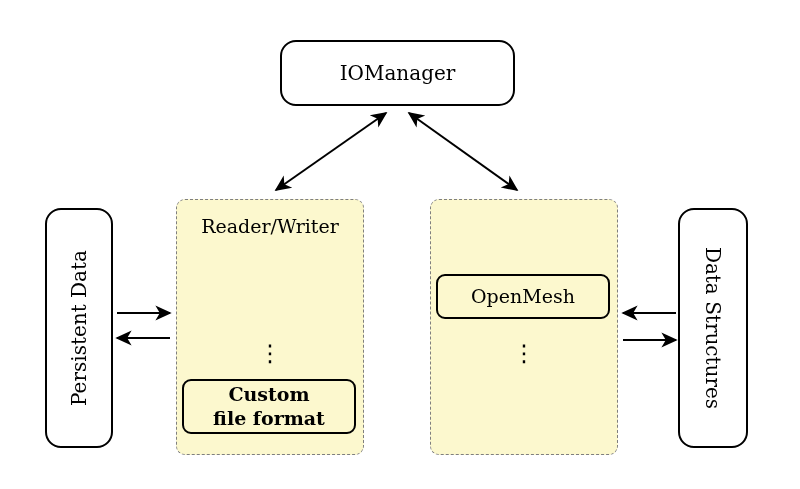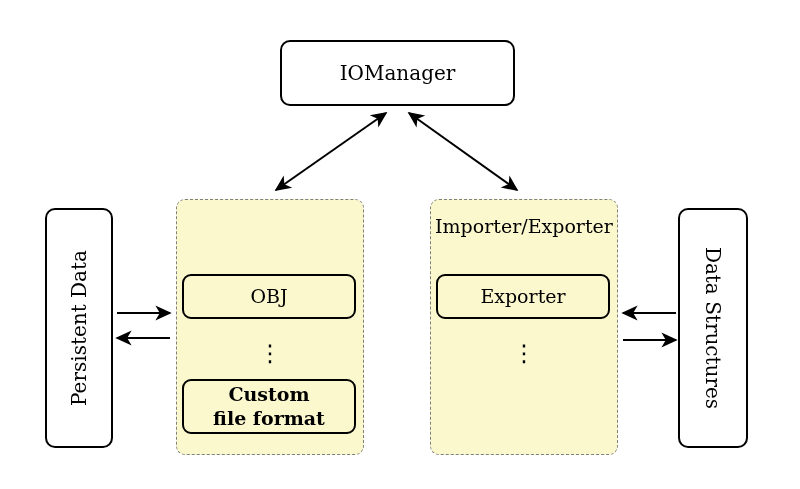--- a/index.html
+++ b/index.html
@@ -5,21 +5,21 @@
   html,body { margin:0; padding:0; background:#ffffff; }
   .canvas {
     position:relative; width:800px; height:489px; background:#ffffff;
     font-family:"DejaVu Serif","Liberation Serif",serif; color:#000;
     overflow:hidden;
   }
   .arrow-layer { position:absolute; left:0; top:0; width:800px; height:489px; pointer-events:none; }
 
   .node {
     position:absolute; box-sizing:border-box;
-    border:2.5px solid #000; border-radius:10px; background:#fff;
+    border:2.5px solid #000; border-radius:16px; background:#fff;
     display:flex; align-items:center; justify-content:center;
     text-align:center;
   }
   .title-box { left:280px; top:40px; width:235px; height:66px; font-size:20px; }
 
   .vbox-left  { left:45px;  top:208px; width:68px; height:240px; }
   .vbox-right { left:678px; top:208px; width:70px; height:240px; }
   .vtext { white-space:nowrap; font-size:20px; }
   .rot-ccw { transform:rotate(-90deg); }
   .rot-cw  { transform:rotate(90deg); }
@@ -79,25 +79,24 @@
 
   <div class="node vbox-left">
     <span class="vtext rot-ccw">Persistent Data</span>
   </div>
 
   <div class="node vbox-right">
     <span class="vtext rot-cw">Data Structures</span>
   </div>
 
   <div class="group group-left">
-    <div class="inner-box inner-top">OBJ</div>
+    <div class="group-title">Reader/Writer</div>
     <div class="dots">⋮</div>
     <div class="inner-box inner-bottom">Custom
 file format</div>
   </div>
 
   <div class="group group-right">
-    <div class="group-title">Importer/Exporter</div>
-    <div class="inner-box inner-top">Exporter</div>
+    <div class="inner-box inner-top">OpenMesh</div>
     <div class="dots">⋮</div>
   </div>
 
 </div>
 
 </body></html>

